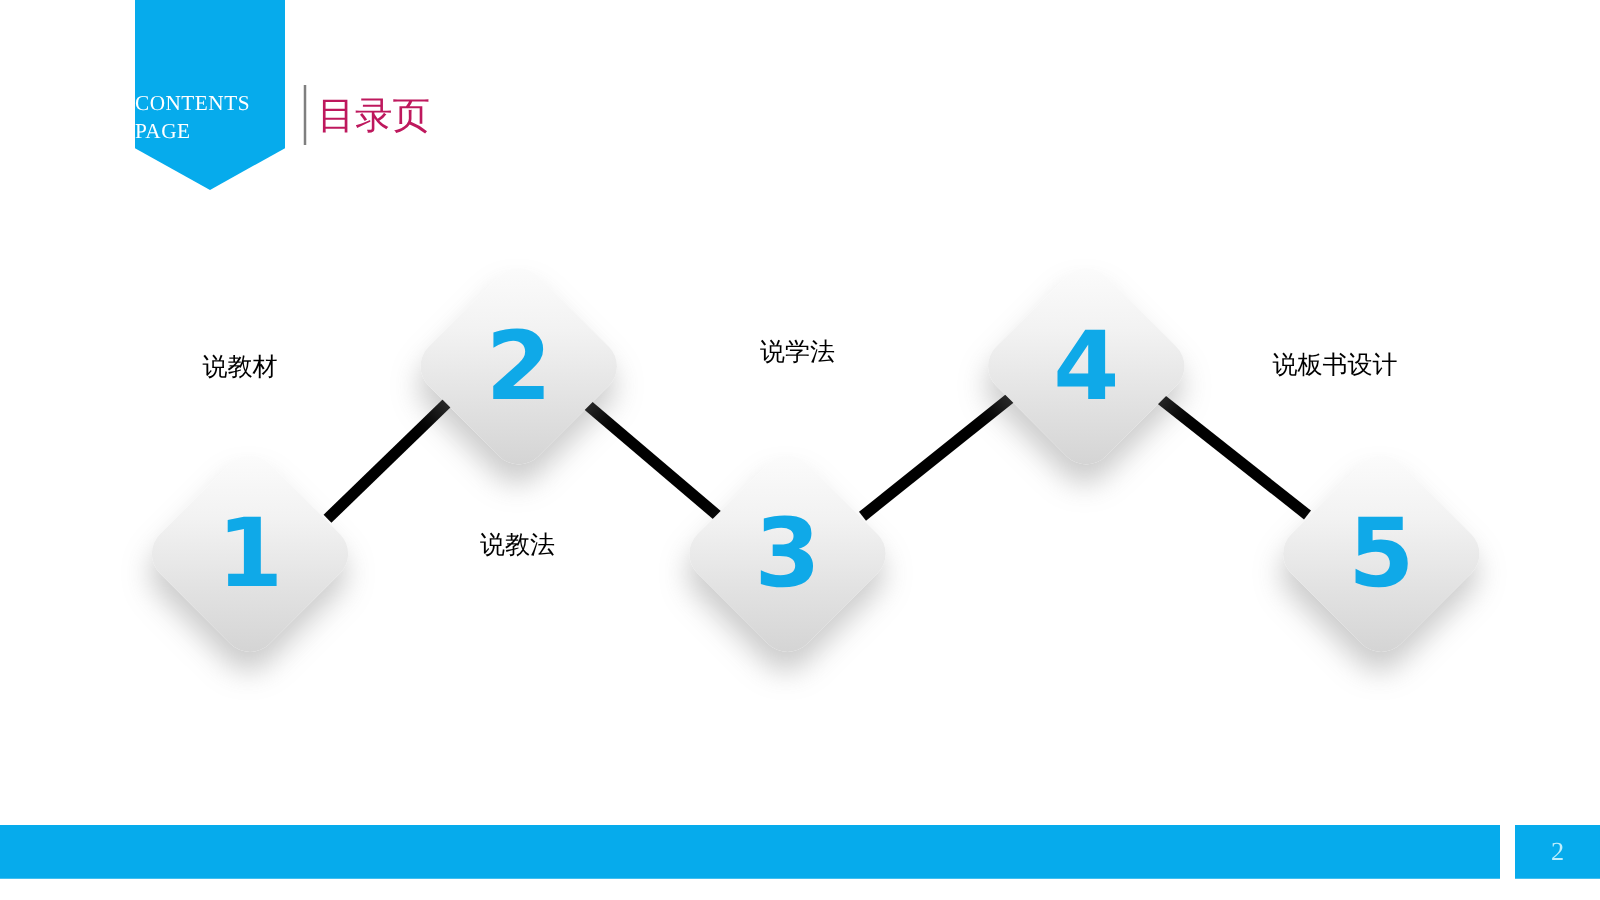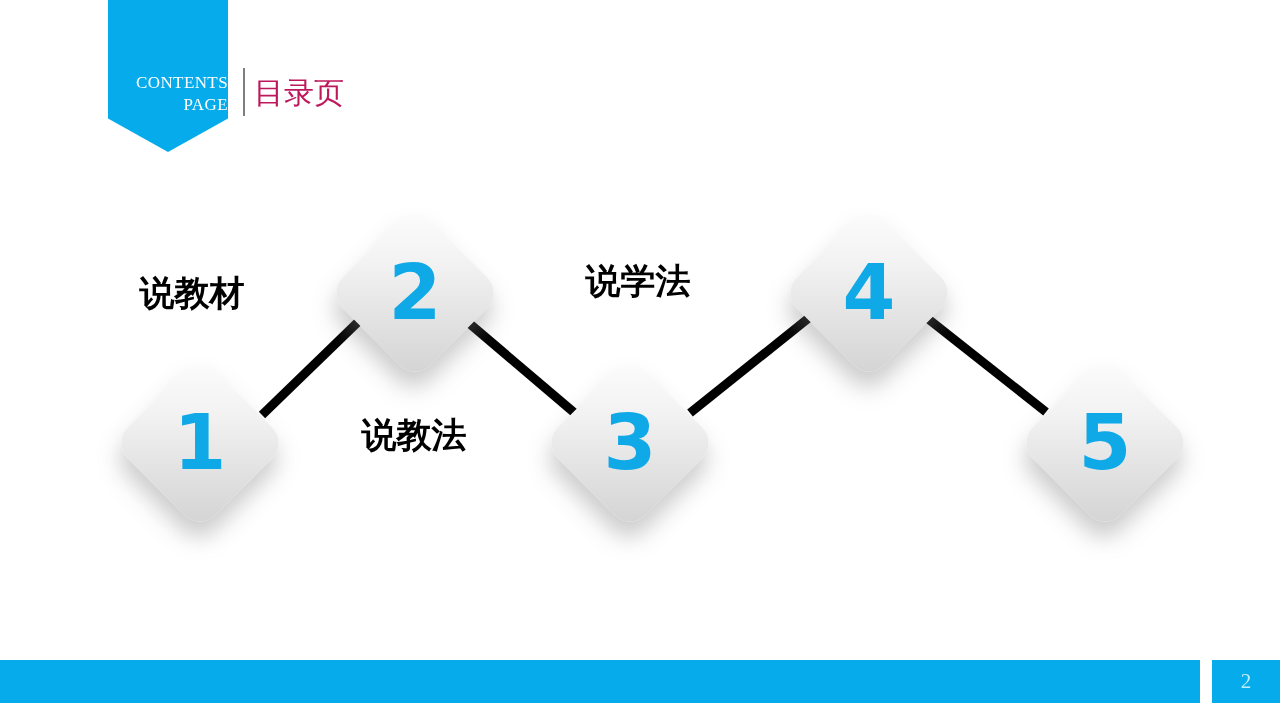--- a/index.html
+++ b/index.html
@@ -20,21 +20,21 @@
     position: absolute;
     left: 108px;
     top: 0;
     width: 120px;
     height: 152px;
     background: #06abec;
     -webkit-clip-path: polygon(0 0, 100% 0, 100% 78%, 50% 100%, 0 78%);
     clip-path: polygon(0 0, 100% 0, 100% 78%, 50% 100%, 0 78%);
     display: flex;
     flex-direction: column;
-    align-items: flex-end;
+    align-items: flex-start;
     justify-content: flex-start;
     box-sizing: border-box;
     padding-top: 72px;
   }
   #header-ribbon .ribbon-line {
     color: #ffffff;
     font-family: "Liberation Serif", "DejaVu Serif", serif;
     font-size: 17px;
     line-height: 22px;
     letter-spacing: 0.4px;
@@ -103,22 +103,22 @@
     font-size: 76px;
     font-weight: 700;
     font-family: "DejaVu Sans", "Liberation Sans", sans-serif;
     line-height: 1;
     user-select: none;
   }
 
   .node-label {
     position: absolute;
     color: #000000;
-    font-size: 35px;
-    font-weight: 700;
+    font-size: 20px;
+    font-weight: 400;
     line-height: 36px;
     white-space: nowrap;
     font-family: "DejaVu Sans", "Liberation Sans", sans-serif;
     transform: translate(-50%, -50%);
   }
 
   
   #footer-bar-main {
     position: absolute;
     left: 0;
@@ -173,17 +173,18 @@
     <div class="node" style="left: 415px; top: 293px;"></div>
     <div class="node-number" style="left: 415px; top: 293px; color: rgb(15, 169, 232);">2</div>
     <div class="node-label" style="left: 414px; top: 435px; text-align: center;">说教法</div>
     <div class="node" style="left: 630px; top: 443px;"></div>
     <div class="node-number" style="left: 630px; top: 443px; color: rgb(15, 169, 232);">3</div>
     <div class="node-label" style="left: 638px; top: 281px;">说学法</div>
     <div class="node" style="left: 869px; top: 293px;"></div>
     <div class="node-number" style="left: 869px; top: 293px; color: rgb(15, 169, 232);">4</div>
     <div class="node" style="left: 1105px; top: 443px;"></div>
     <div class="node-number" style="left: 1105px; top: 443px; color: rgb(15, 169, 232);">5</div>
+    <div class="node-label" style="left: 1068px; top: 291px;">说板书设计</div>
   </div>
 
 <div id="footer-bar-main"></div>
 <div id="footer-bar-page"></div>
 <div id="page-number">2</div>
 
 </body></html>

